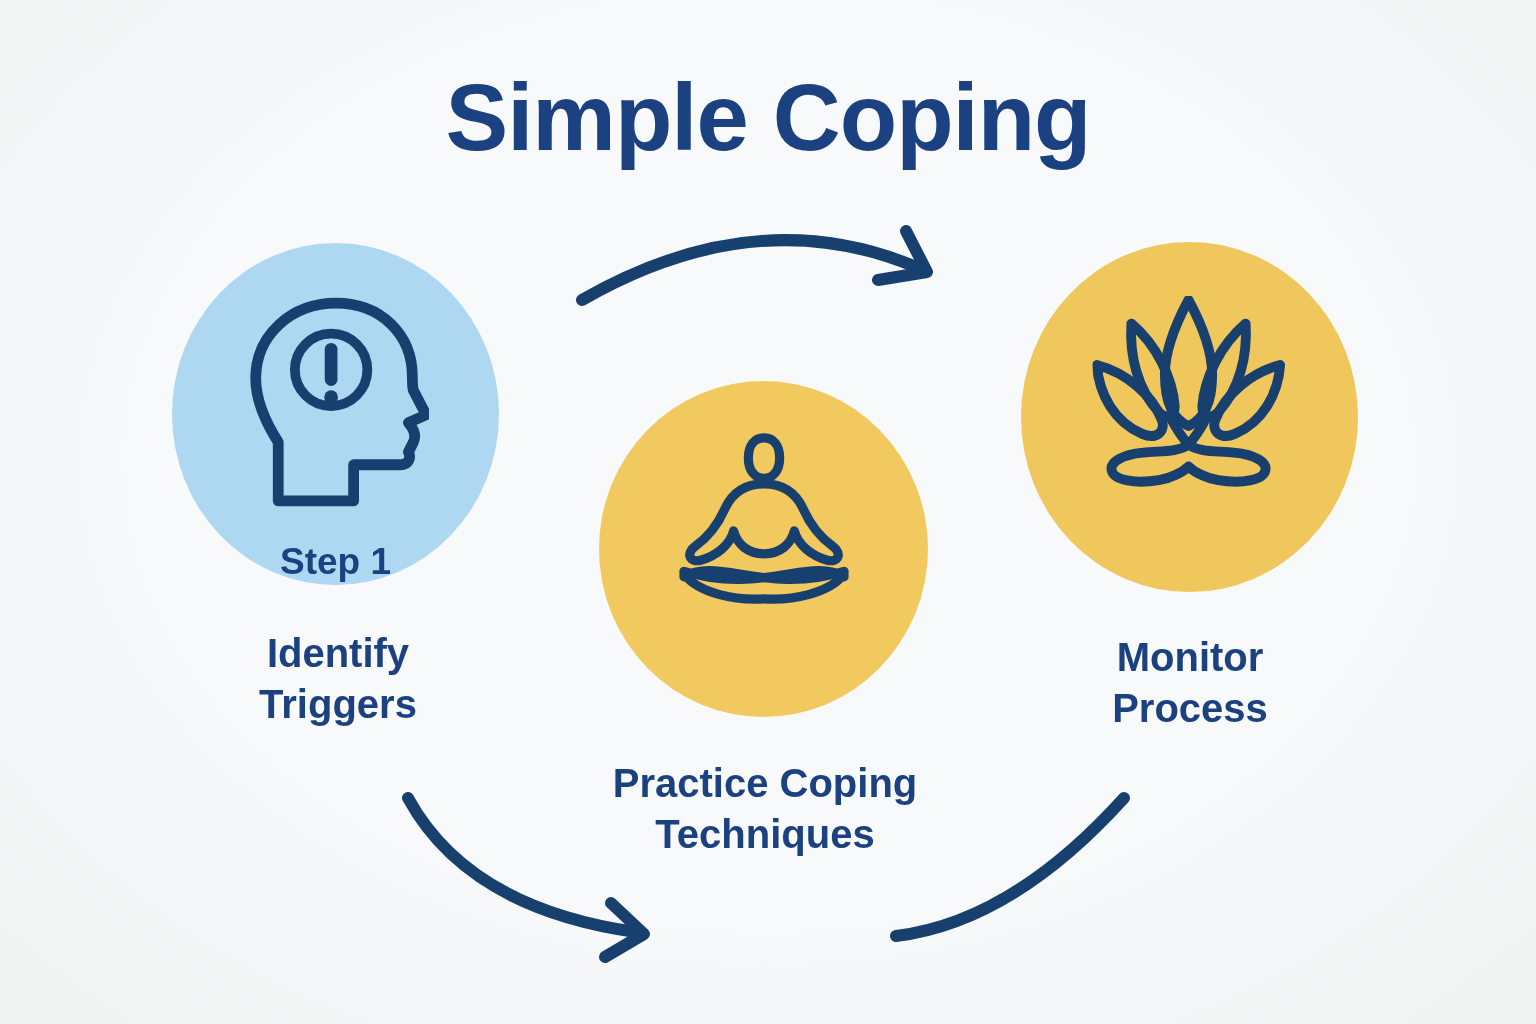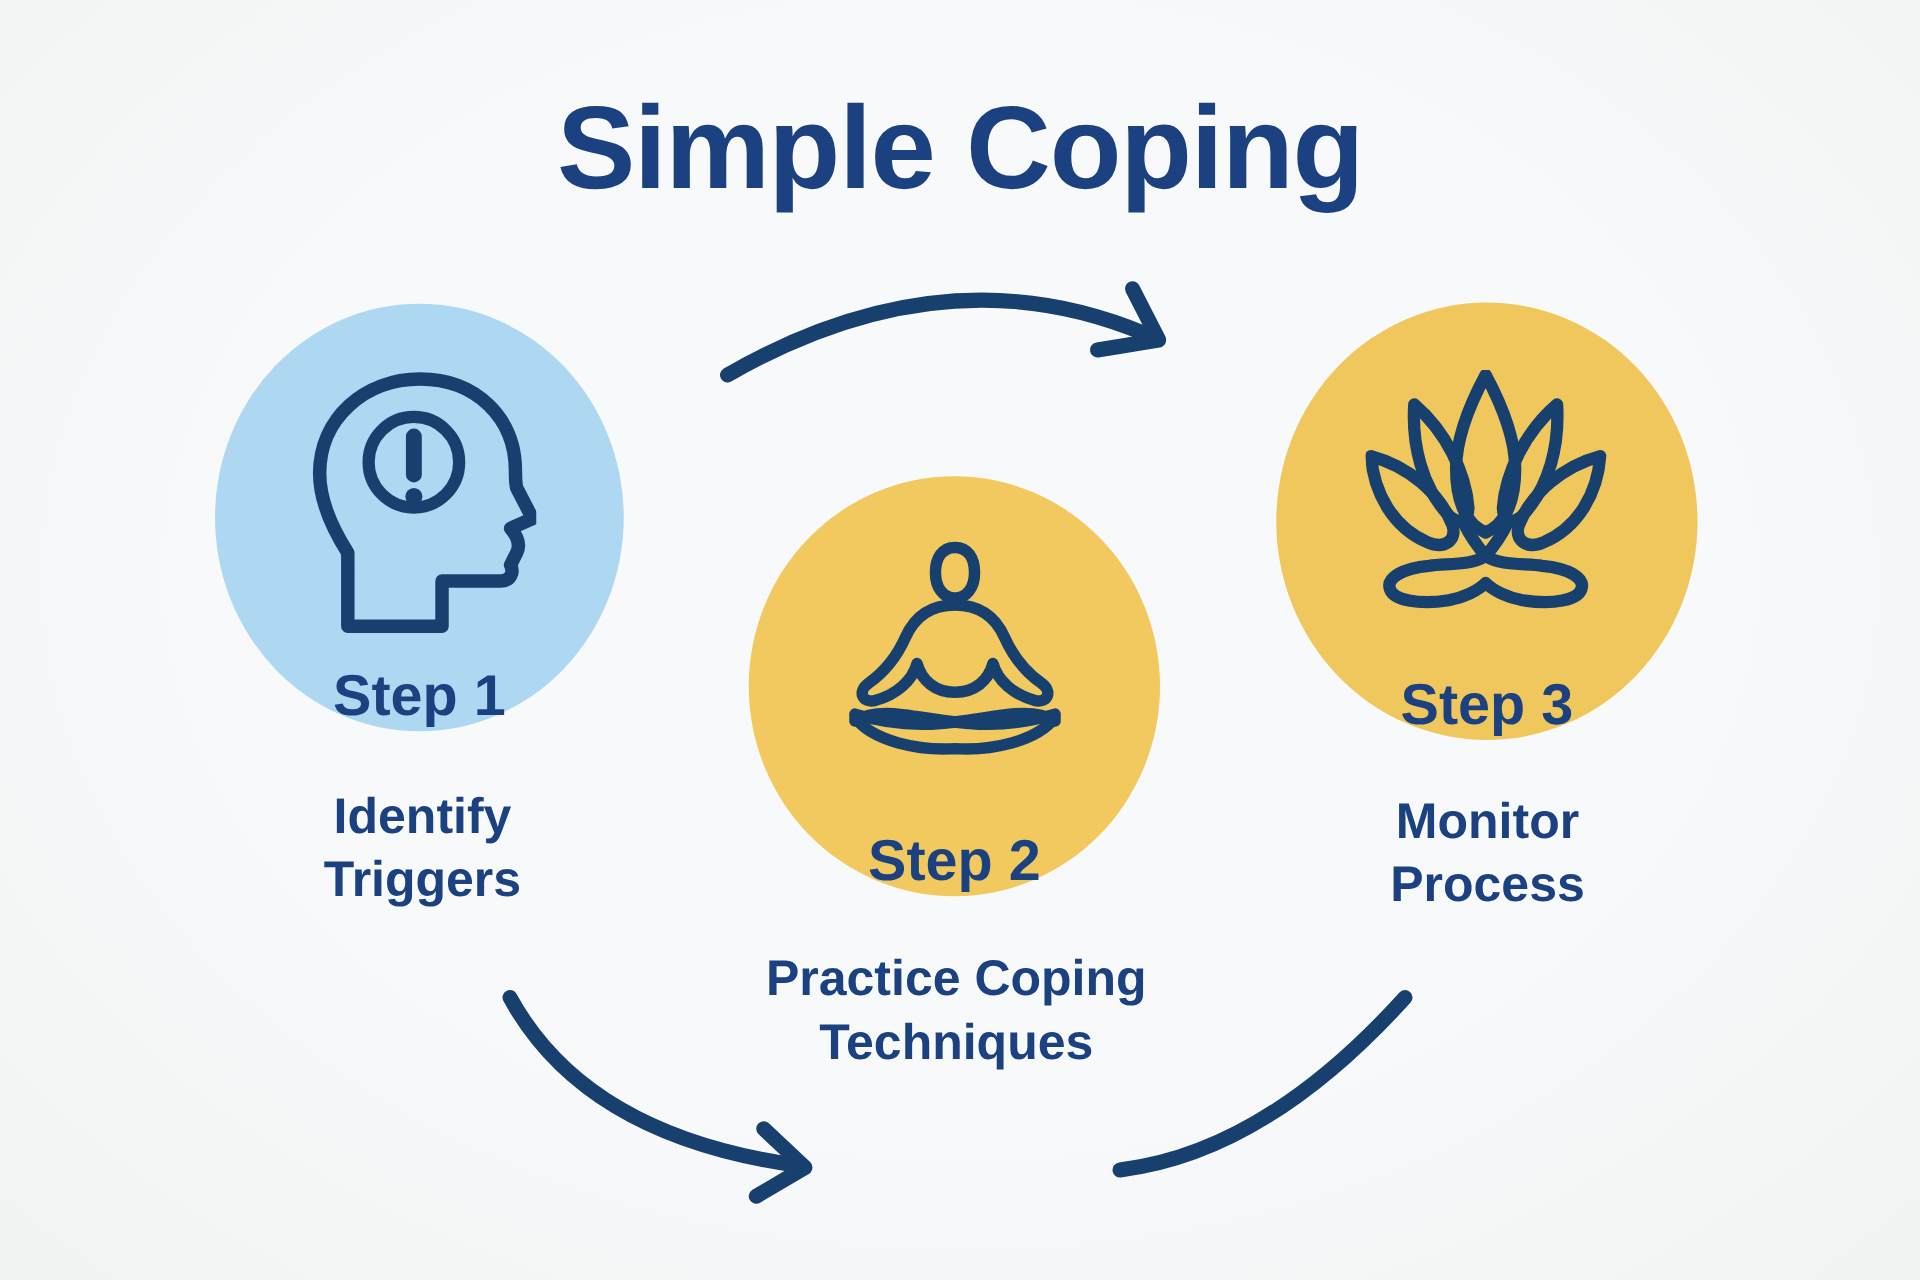--- a/index.html
+++ b/index.html
@@ -35,21 +35,21 @@
     position: absolute;
     left: 50%;
     transform: translateX(-50%);
   }
   .step-label {
     position: absolute;
     bottom: 2px;
     left: 0;
     width: 100%;
     text-align: center;
-    font-size: 46px;
+    font-size: 37px;
     font-weight: 700;
     color: var(--navy-text);
   }
   .caption {
     position: absolute;
     text-align: center;
     font-size: 40px;
     font-weight: 700;
     line-height: 1.28;
     color: var(--navy-text);
@@ -97,34 +97,32 @@
   </div>
 
   <div class="circle" id="circle-2" style="background: rgb(241, 201, 94);">
     <svg id="icon-2" class="step-icon" width="184" height="192" viewBox="0 0 200 195">
       <path class="ink" stroke-width="10" d="M 100 5 C 111 5 117 14 117 27 C 117 40 110 49 100 49 C 90 49 83 40 83 27 C 83 14 89 5 100 5 Z"></path>
       <path class="ink" stroke-width="10" d="M 100 55 C 79 55 65 65 57 83 C 49 101 39 113 25 123 C 15 130 19 141 31 138 C 49 133 63 121 67 106 C 71 121 83 131 100 131 C 117 131 129 121 133 106 C 137 121 151 133 169 138 C 181 141 185 130 175 123 C 161 113 151 101 143 83 C 135 65 121 55 100 55 Z"></path>
       <path class="ink" stroke-width="10" d="M 13 156 C 49 134 104 176 187 150"></path>
       <path class="ink" stroke-width="10" d="M 187 156 C 151 134 96 176 13 150"></path>
       <path class="ink" stroke-width="10" d="M 13 153 C 29 174 69 182 100 180 C 131 182 171 174 187 153"></path>
     </svg>
-    <div class="step-label">Step 2</div>
   </div>
 
   <div class="circle" id="circle-3" style="background: rgb(240, 199, 92);">
     <svg id="icon-3" class="step-icon" width="195" height="197" viewBox="0 0 195 200">
       <path class="ink" stroke-width="10" d="M 96 4 C 82 30 72 56 72 80 C 72 110 82 126 96 132 C 110 126 120 110 120 80 C 120 56 110 30 96 4 Z"></path>
       <path class="ink" stroke-width="10" d="M 38 28 C 36 60 44 95 66 118 C 74 126 82 122 82 112 C 80 84 64 50 38 28 Z"></path>
       <path class="ink" stroke-width="10" d="M 154 28 C 156 60 148 95 126 118 C 118 126 110 122 110 112 C 112 84 128 50 154 28 Z"></path>
       <path class="ink" stroke-width="10" d="M 3 70 C 5 100 21 128 49 140 C 63 146 73 138 69 126 C 59 100 33 78 3 70 Z"></path>
       <path class="ink" stroke-width="10" d="M 189 70 C 187 100 171 128 143 140 C 129 146 119 138 123 126 C 133 100 159 78 189 70 Z"></path>
       <path class="ink" stroke-width="10" d="M 78 124 C 84 136 90 144 96 151 C 102 144 108 136 114 124"></path>
       <path class="ink" stroke-width="10" d="M 96 151 C 84 159 66 157 50 159 C 28 161 16 169 18 177 C 20 187 42 191 66 187 C 78 185 90 179 96 173 C 102 179 114 185 126 187 C 150 191 172 187 174 177 C 176 169 164 161 142 159 C 126 157 108 159 96 151 Z"></path>
     </svg>
-    <div class="step-label">Step 3</div>
   </div>
 
   <div class="caption" id="caption-1">
     <div>Identify</div>
     <div>Triggers</div>
   </div>
   <div class="caption" id="caption-2">
     <div>Practice Coping</div>
     <div>Techniques</div>
   </div>

